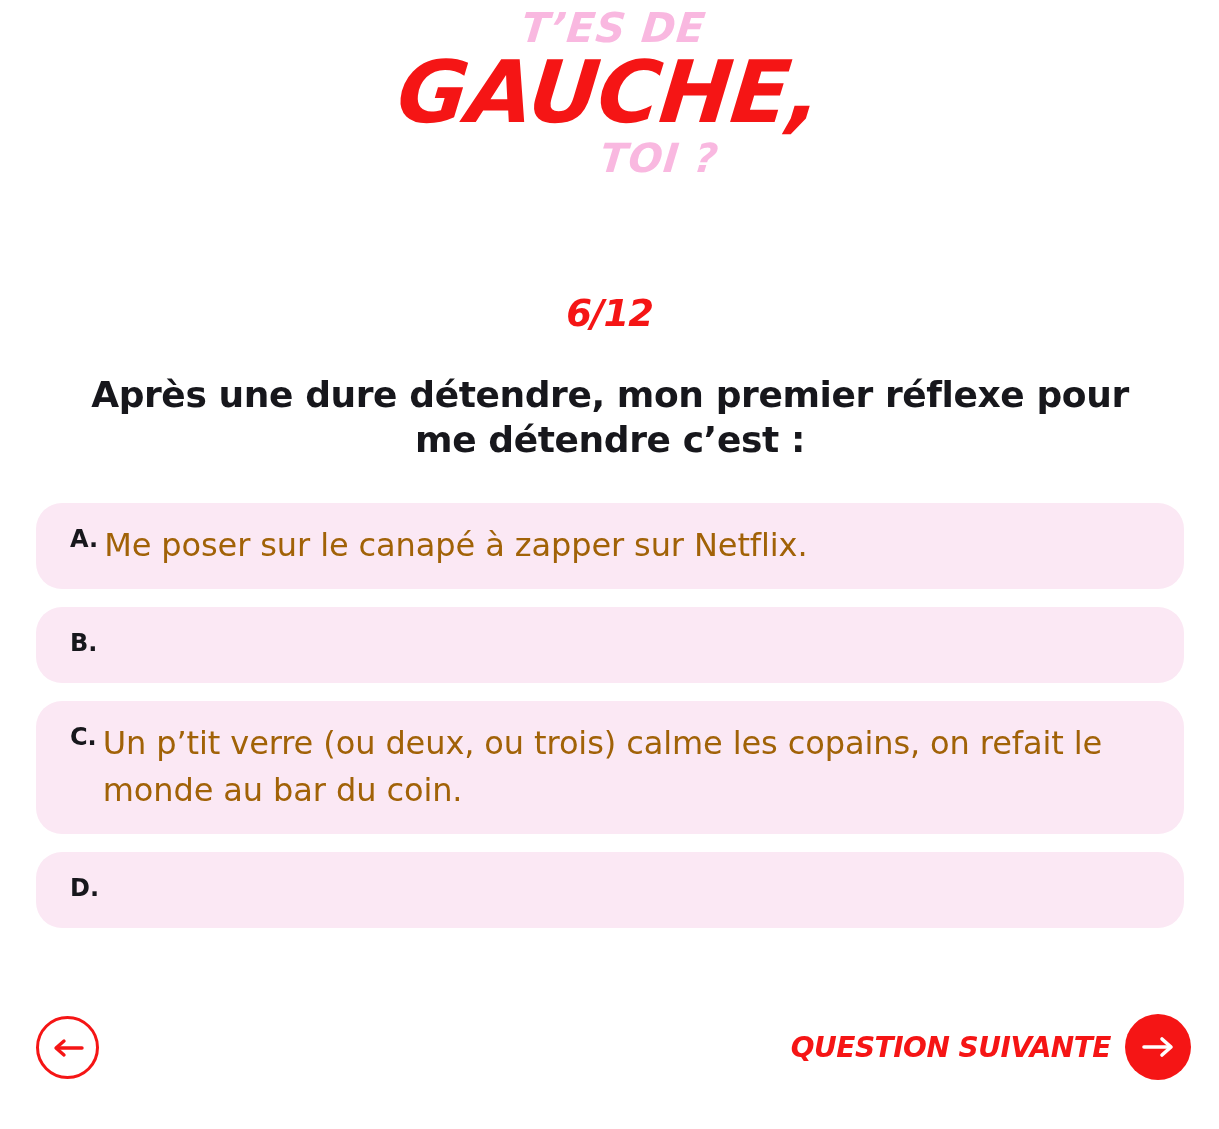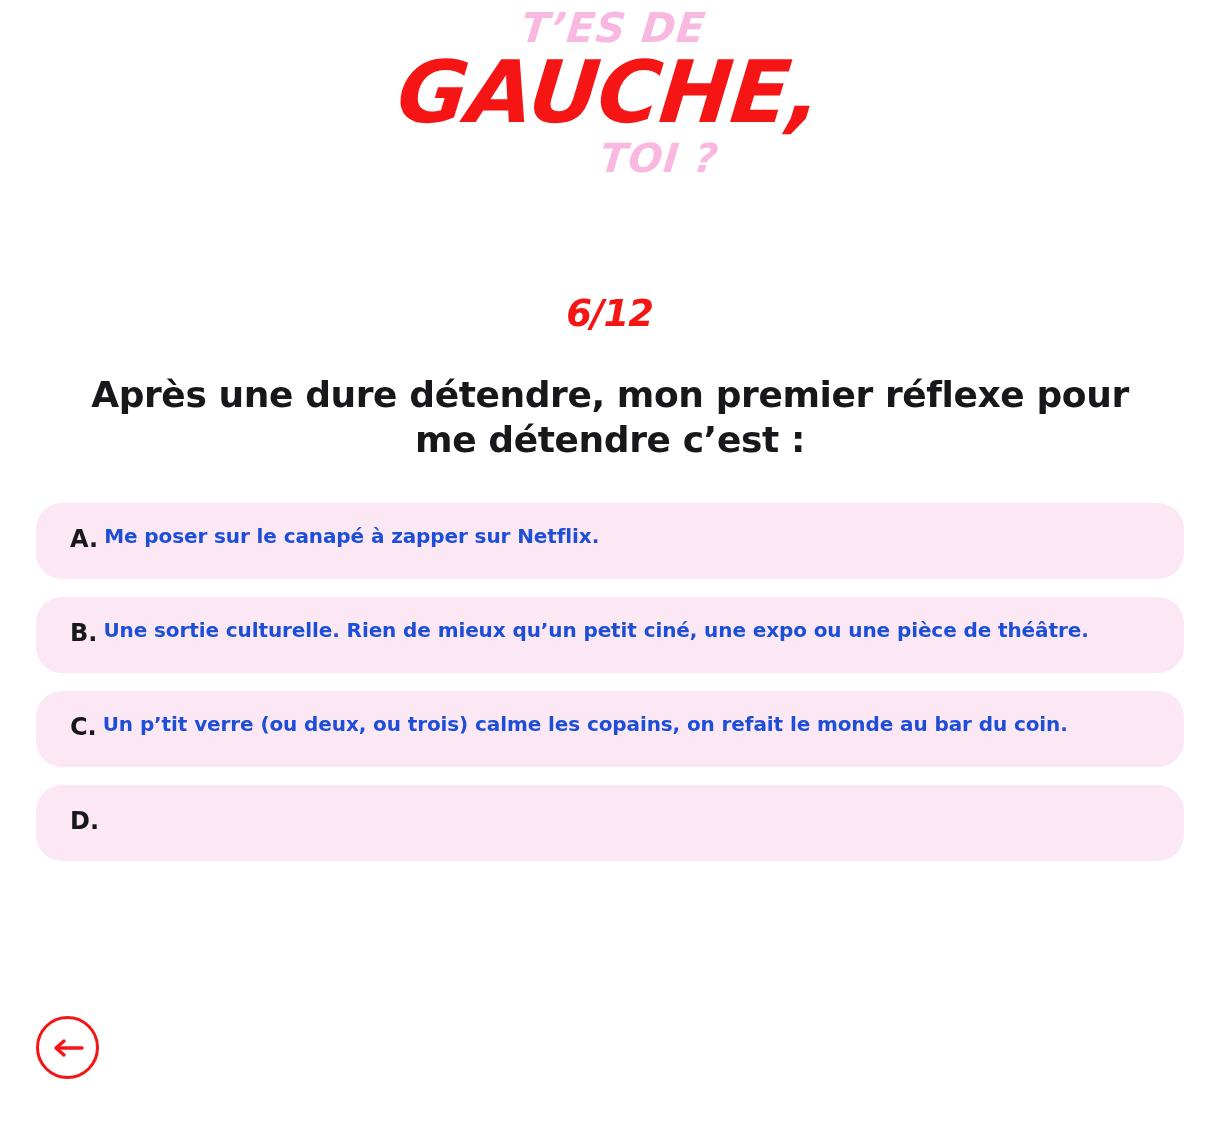--- a/index.html
+++ b/index.html
@@ -118,23 +118,23 @@
     font-family: "DejaVu Sans", sans-serif;
     font-weight: 700;
     font-size: 24px;
     color: #17171c;
     flex: 0 0 auto;
     margin-right: 6px;
     line-height: 1.45;
   }
   .answer-text {
     font-family: "DejaVu Sans", sans-serif;
-    font-weight: 700;
-    font-size: 20px;
-    color: #1d4ed8;
+    font-weight: 400;
+    font-size: 32px;
+    color: #a16207;
     line-height: 1.45;
     letter-spacing: -0.1px;
   }
 
   
   .nav-prev {
     position: absolute;
     left: 36px;
     top: 1016px;
     width: 63px;
@@ -192,21 +192,20 @@
 
   <div class="answers">
 
     <div class="answer">
       <span class="answer-letter">A.</span>
       <span class="answer-text">Me poser sur le canapé à zapper sur Netflix.</span>
     </div>
 
     <div class="answer">
       <span class="answer-letter">B.</span>
-      <span class="answer-text">Une sortie culturelle. Rien de mieux qu’un petit ciné, une expo ou une pièce de théâtre.</span>
     </div>
 
     <div class="answer">
       <span class="answer-letter">C.</span>
       <span class="answer-text">Un p’tit verre (ou deux, ou trois) calme les copains, on refait le monde au bar du coin.</span>
     </div>
 
     <div class="answer">
       <span class="answer-letter">D.</span>
     </div>
@@ -215,14 +214,25 @@
 
   <div class="nav-prev">
     <span>
       <svg width="32" height="20" viewBox="0 0 32 20">
         <path d="M30 10 H5" stroke="#f51515" stroke-width="3.4" stroke-linecap="round" fill="none"></path>
         <path d="M12 3 L4 10 L12 17" stroke="#f51515" stroke-width="3.4" stroke-linecap="round" stroke-linejoin="round" fill="none"></path>
       </svg>
     </span>
   </div>
 
+  <div class="nav-next-wrap">
+    <span class="nav-next-label">QUESTION SUIVANTE</span>
+    <span class="nav-next-circle">
+      <span>
+        <svg width="34" height="22" viewBox="0 0 34 22">
+          <path d="M3 11 H29" stroke="#ffffff" stroke-width="3.6" stroke-linecap="round" fill="none"></path>
+          <path d="M21 3 L30 11 L21 19" stroke="#ffffff" stroke-width="3.6" stroke-linecap="round" stroke-linejoin="round" fill="none"></path>
+        </svg>
+      </span>
+    </span>
+  </div>
 
 </div>
 
 </body></html>

